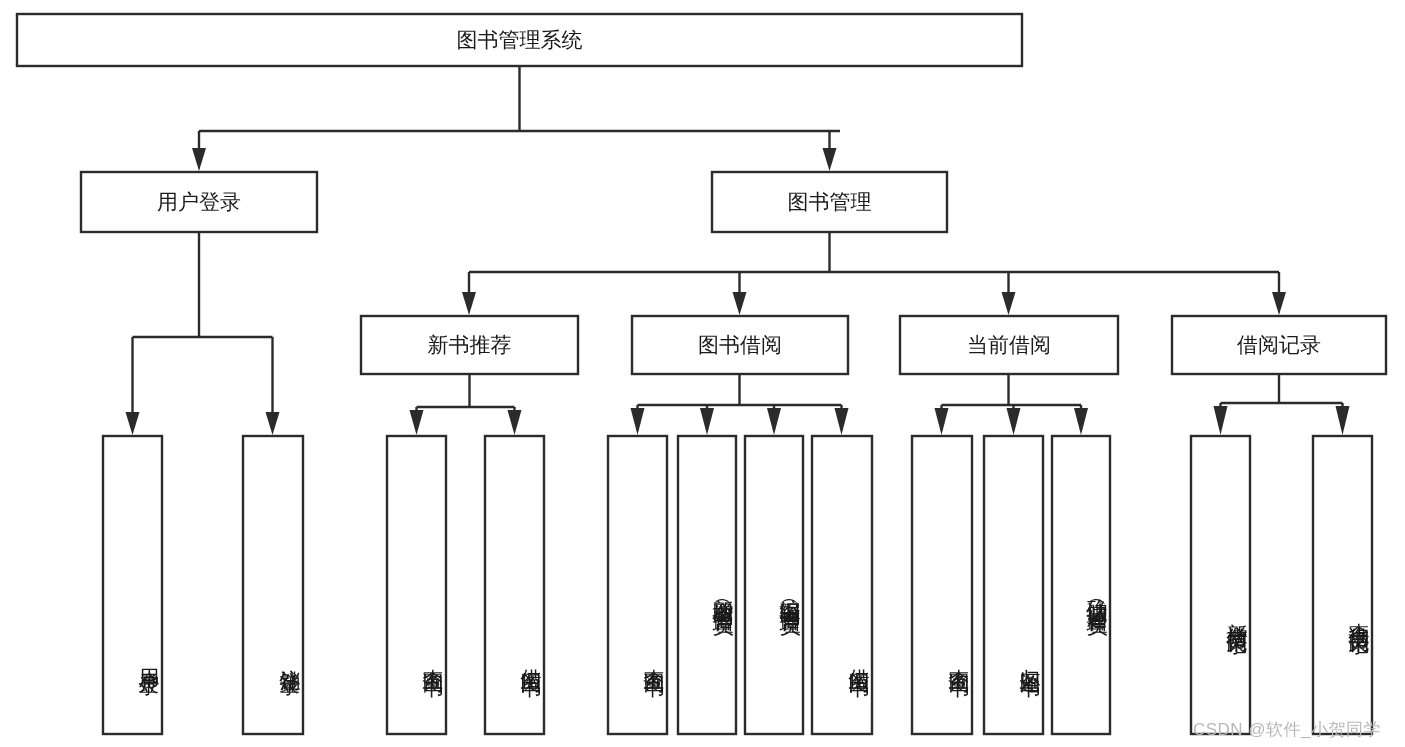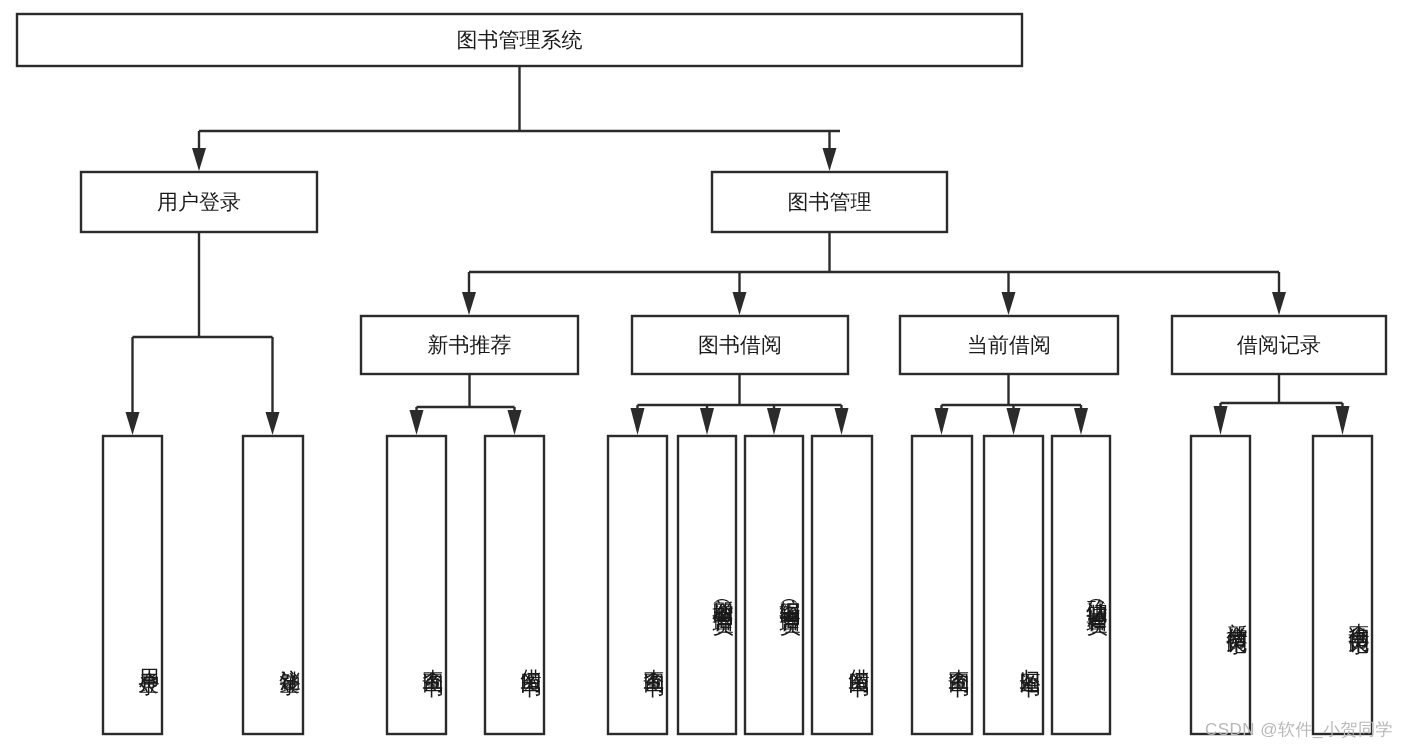--- a/index.html
+++ b/index.html
@@ -55,21 +55,21 @@
     font-size: 21px;
     line-height: 1.22;
     color: #1a1a1a;
     letter-spacing: 2.5px;
     white-space: nowrap;
     text-align: center;
     pointer-events: none;
   }
   .watermark {
     position: absolute;
-    right: 12px;
+    right: 24px;
     bottom: 6px;
     font-family: "Liberation Sans", "DejaVu Sans", sans-serif;
     font-size: 17px;
     color: #b8b8b8;
     letter-spacing: 0.5px;
     white-space: nowrap;
   }
 </style>
 </head>
 <body>

